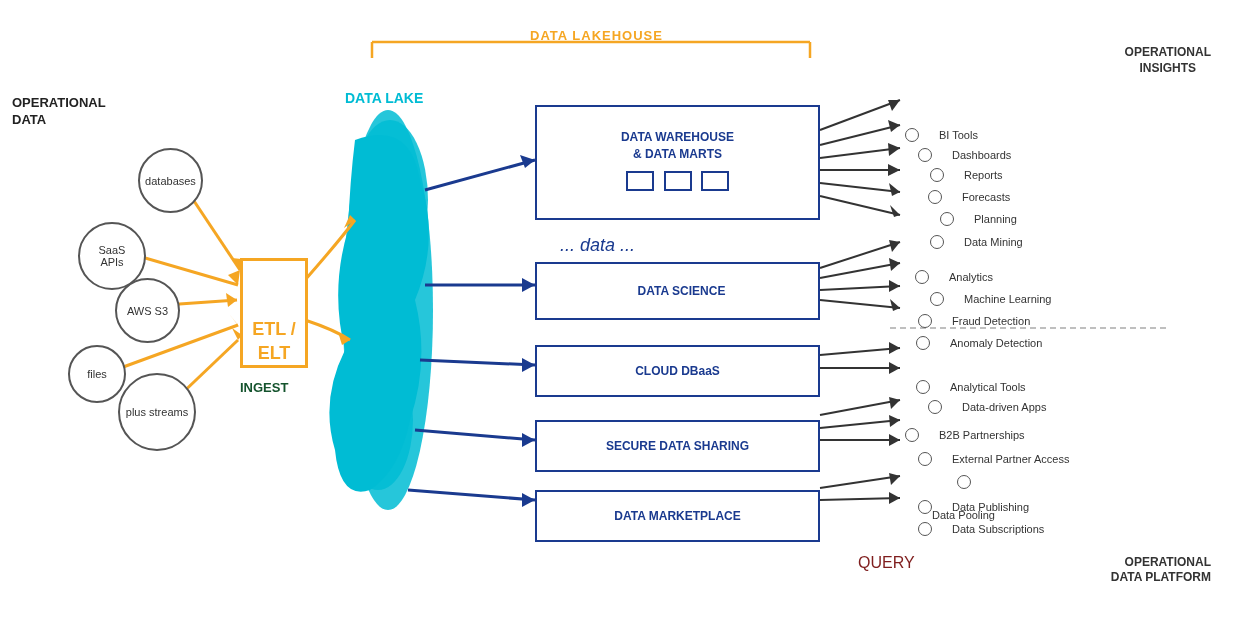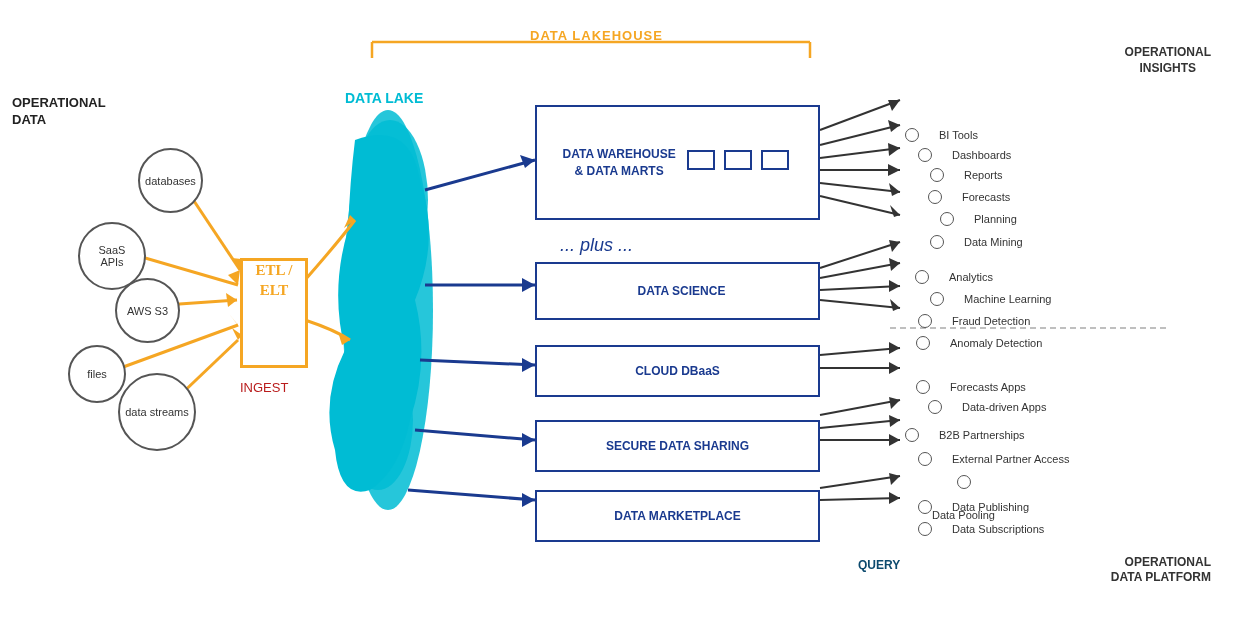--- a/index.html
+++ b/index.html
@@ -37,28 +37,27 @@
       font-size: 11px;
       color: #333;
       background: #fff;
     }
     
     .etl-box {
       position: absolute;
       border: 3px solid #f5a623;
       background: #fff;
       display: flex;
-      align-items: flex-start;
+      align-items: flex-end;
       justify-content: center;
-      font-size: 15px;
+      font-size: 18px;
       font-weight: bold;
       color: #f5a623;
       text-align: center;
       line-height: 1.3;
-      font-family: Liberation Serif, serif;
     }
     
     .data-lake-label {
       position: absolute;
       font-size: 14px;
       font-weight: bold;
       color: #00bcd4;
     }
     
     .lakehouse-label {
@@ -118,28 +117,28 @@
     svg.arrows {
       position: absolute;
       top: 0; left: 0;
       width: 1241px;
       height: 624px;
       pointer-events: none;
     }
     .ingest-label {
       position: absolute;
       font-size: 13px;
+      font-weight: bold;
+      color: #14532d;
+    }
+    .query-label {
+      position: absolute;
+      font-size: 16px;
       font-weight: normal;
-      color: #b91c1c;
-    }
-    .query-label {
-      position: absolute;
-      font-size: 12px;
-      font-weight: bold;
-      color: #0c4a6e;
+      color: #7f1d1d;
     }
     .op-platform-label {
       position: absolute;
       font-size: 12px;
       font-weight: bold;
       color: #333;
       text-align: right;
       line-height: 1.3;
     }
     
@@ -258,45 +257,45 @@
     <span style="white-space:pre-line;">SaaS
 APIs</span>
   </div>
   <div class="circle" style="width:65px;height:65px;top:278px;left:115px;">
     <span>AWS S3</span>
   </div>
   <div class="circle" style="width:58px;height:58px;top:345px;left:68px;">
     <span>files</span>
   </div>
   <div class="circle" style="width:78px;height:78px;top:373px;left:118px;">
-    <span>data streams</span>
+    <span>plus streams</span>
   </div>
 
   <div class="etl-box" style="left:240px;top:258px;width:68px;height:110px;">
     <span style="white-space:pre-line;">ETL /
 ELT</span>
   </div>
 
   <div class="ingest-label" style="left:240px;top:380px;">INGEST</div>
 
   <div class="data-lake-label" style="left:345px;top:90px;">DATA LAKE</div>
 
   <div class="lakehouse-label" style="left:530px;top:28px;">DATA LAKEHOUSE</div>
 
-  <div class="blue-box" style="left:535px;top:105px;width:285px;height:115px;flex-direction:row;gap:8px;">
+  <div class="blue-box" style="left:535px;top:105px;width:285px;height:115px;flex-direction:column;gap:8px;">
     <div style="white-space:pre-line;">DATA WAREHOUSE
 &amp; DATA MARTS</div>
     <div>
       <span class="mini-box"></span>
       <span class="mini-box"></span>
       <span class="mini-box"></span>
     </div>
   </div>
 
-  <div class="plus-label" style="left:560px;top:235px;">... plus ...</div>
+  <div class="plus-label" style="left:560px;top:235px;">... data ...</div>
 
   <div class="blue-box" style="left:535px;top:262px;width:285px;height:58px;padding-left:8px;">
     <span>DATA SCIENCE</span>
   </div>
 
   <div class="blue-box" style="left:535px;top:345px;width:285px;height:52px;">
     <span>CLOUD DBaaS</span>
   </div>
 
   <div class="blue-box" style="left:535px;top:420px;width:285px;height:52px;">
@@ -347,21 +346,21 @@
     <div class="insight-circle"></div>
     <span>Fraud Detection</span>
   </div>
   <div class="insight-item" style="left:916px;top:296px;">
     <div class="insight-circle"></div>
     <span>Anomaly Detection</span>
   </div>
 
   <div class="insight-item" style="left:916px;top:340px;">
     <div class="insight-circle"></div>
-    <span>Forecasts Apps</span>
+    <span>Analytical Tools</span>
   </div>
   <div class="insight-item" style="left:928px;top:360px;">
     <div class="insight-circle"></div>
     <span>Data-driven Apps</span>
   </div>
 
   <div class="insight-item" style="left:905px;top:388px;">
     <div class="insight-circle"></div>
     <span>B2B Partnerships</span>
   </div>

